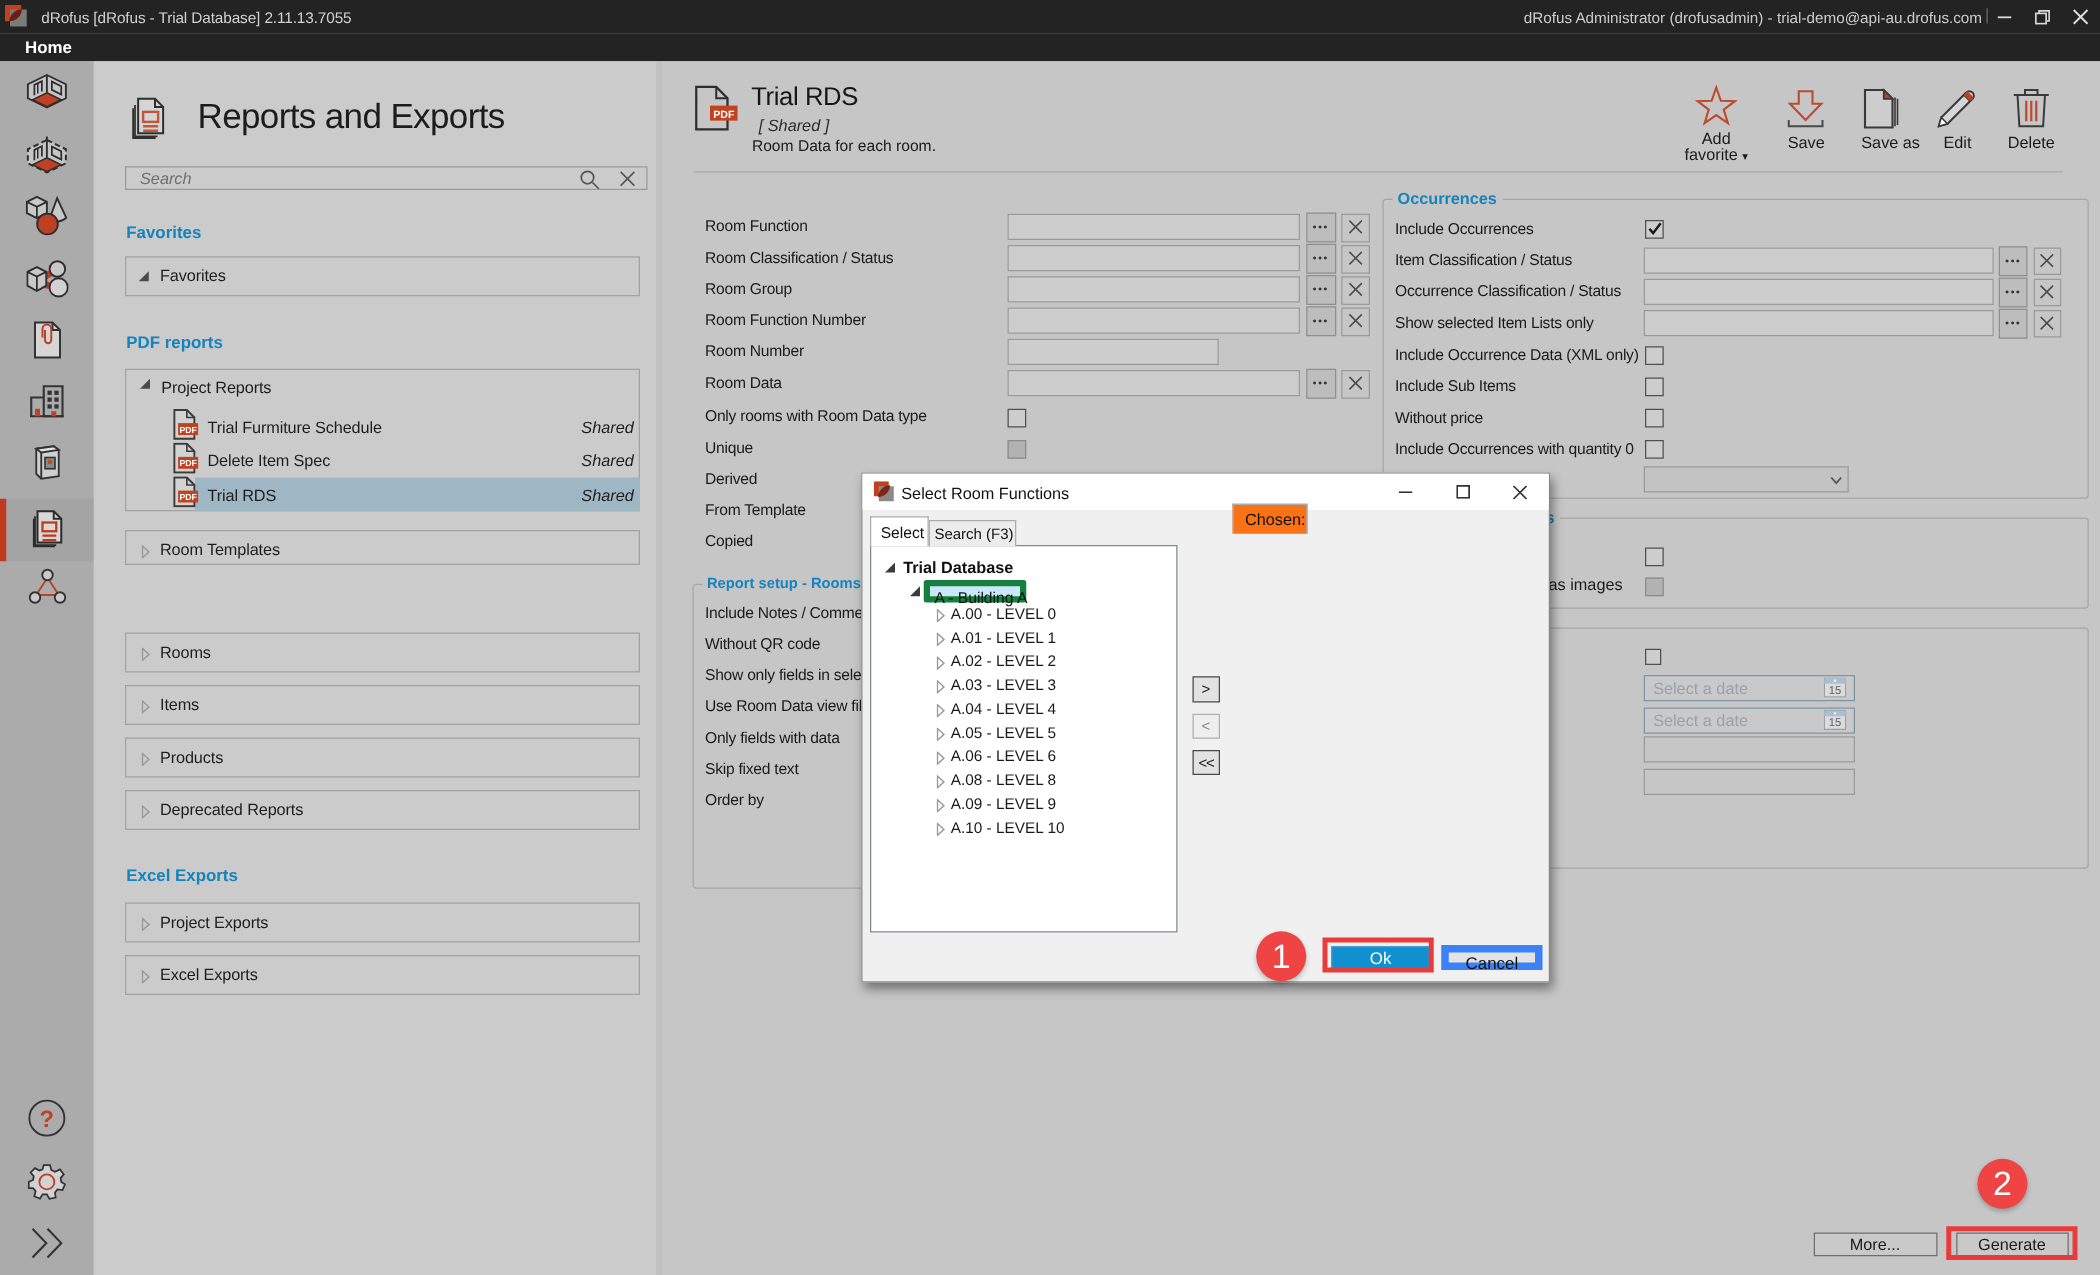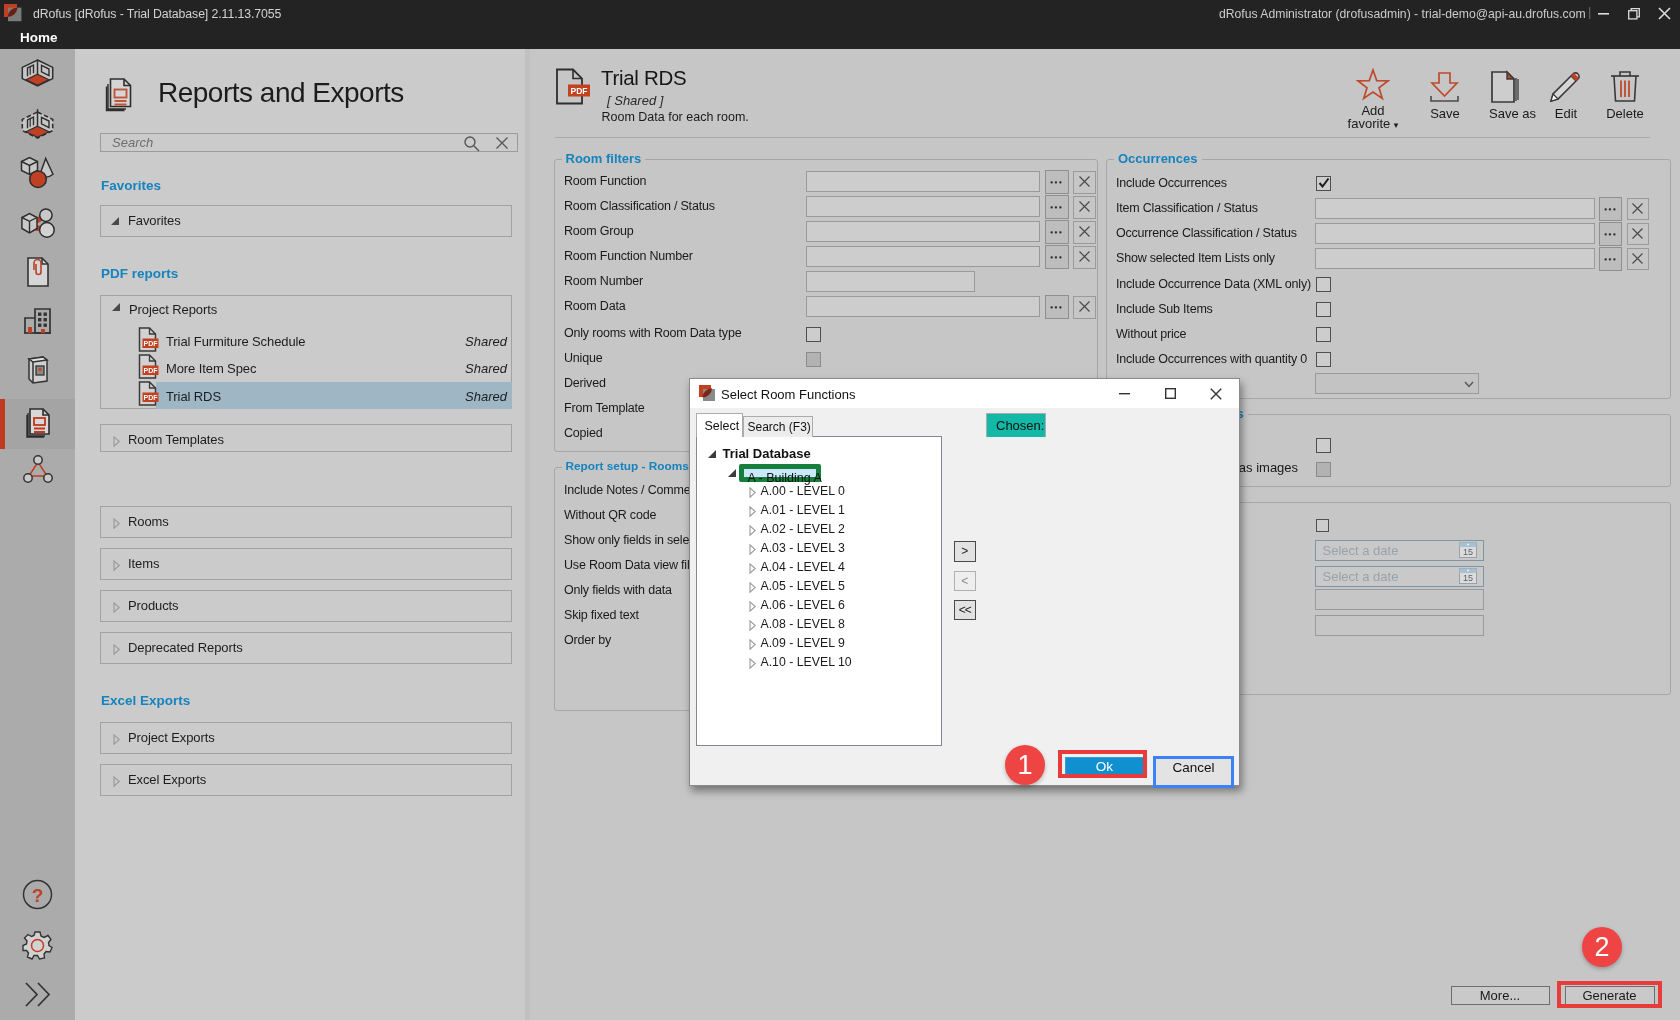--- a/index.html
+++ b/index.html
@@ -191,21 +191,21 @@
     <span class="abs rowtxt" style="left:28px;top:6px">Project Reports</span>
     <div class="abs" style="left:55px;top:27.5px;width:355px;height:26.5px"></div>
     <svg class="abs" style="left:37px;top:31px" width="21" height="25" viewBox="0 0 21 25">
         <use href="#pdfico"></use>
       </svg>
     <span class="abs rowtxt" style="left:65px;top:38px">Trial Furmiture Schedule</span>
     <span class="shared" style="top:38px">Shared</span>
     <svg class="abs" style="left:37px;top:58px" width="21" height="25" viewBox="0 0 21 25">
         <use href="#pdfico"></use>
       </svg>
-    <span class="abs rowtxt" style="left:65px;top:65px">More Item Spec</span>
+    <span class="abs rowtxt" style="left:65px;top:65px">Delete Item Spec</span>
     <span class="shared" style="top:65px">Shared</span>
     <div class="abs" style="left:55px;top:86px;width:356px;height:27px;background:#9fb7c5"></div>
     <svg class="abs" style="left:37px;top:85px" width="21" height="25" viewBox="0 0 21 25">
         <use href="#pdfico"></use>
       </svg>
     <span class="abs rowtxt" style="left:65px;top:93px">Trial RDS</span>
     <span class="shared" style="top:93px">Shared</span>
   </div>
   <div class="panelbox" style="left:25px;top:374.5px;height:28px">
     <svg class="abs" style="left:12px;top:11px" width="8" height="11" viewBox="0 0 8 11">
@@ -301,23 +301,20 @@
   </svg>
   <div class="abs" style="left:1008px;top:57px;width:56px;text-align:center;font-size:13px;color:#1a1a1a">Edit</div>
   <svg class="abs" style="left:1079px;top:21px" width="32" height="33" viewBox="0 0 32 33">
     <path d="M2 6 L30 6" stroke="#3a3a3a" stroke-width="1.7"></path>
     <path d="M11 6 L11 2 L21 2 L21 6" fill="none" stroke="#3a3a3a" stroke-width="1.6"></path>
     <path d="M5 6 L6.5 31 L25.5 31 L27 6" fill="none" stroke="#3a3a3a" stroke-width="1.6"></path>
     <path d="M12 10.5 L12 27 M16 10.5 L16 27 M20 10.5 L20 27" stroke="#bd4b2d" stroke-width="1.8"></path>
   </svg>
   <div class="abs" style="left:1066px;top:57px;width:58px;text-align:center;font-size:13px;color:#1a1a1a">Delete</div>
 
-  <div class="gb" style="left:23.5px;top:109.5px;width:544px;height:293px">
-    <span class="legend">Room filters</span>
-  </div>
   <span class="lbl" style="left:34px;top:125px">Room Function</span>
   <div class="inp" style="left:276px;top:122px;width:234px;height:21px"></div>
   <div class="dots" style="left:514.5px;top:121px;width:24px;height:24px">
       <span>●●●</span>
     </div>
   <div class="xbtn" style="left:542.5px;top:121.5px;width:23px;height:23px">
       <svg width="11" height="11" viewBox="0 0 11 11">
         <path d="M0.5 0.5 L10.5 10.5 M10.5 0.5 L0.5 10.5" stroke="#4a4a4a" stroke-width="1.2"></path>
       </svg>
     </div>
@@ -544,22 +541,22 @@
     <svg class="abs" style="left:52px;top:221px" width="8" height="11" viewBox="0 0 8 11">
         <use href="#triC"></use>
       </svg>
       <span class="abs trowtxt" style="left:64px;top:218px">A.10 - LEVEL 10</span>
   </div>
 
   <div class="midbtn" style="left:264px;top:162px">&gt;</div>
   <div class="midbtn dis" style="left:264px;top:191.5px">&lt;</div>
   <div class="midbtn" style="left:264px;top:220.5px;letter-spacing:-1px">&lt;&lt;</div>
 
-  <div class="abs" style="left:296px;top:34px;width:60px;height:24px;background:#14b8a6;border:1px solid #acacac;border-bottom:none;z-index:3">
+  <div class="abs" style="left:296px;top:24px;width:60px;height:24px;background:#f97316;border:1px solid #acacac;border-bottom:none;z-index:3">
     <span class="abs" style="left:9px;top:4px;font-size:13px;color:#111">Chosen:</span>
   </div>
 
 
   <div class="abs" style="left:375px;top:377.5px;width:79px;height:19px;background:#1190cf;border:1px solid #3d9bd4;text-align:center;line-height:18px;font-size:13.5px;color:#fff;z-index:2">Ok</div>
-  <div class="abs" style="left:463px;top:377px;width:81px;height:32px;background:#e3e3e3;border:3px solid #3b82f6;text-align:center;line-height:18px;font-size:13.5px;color:#111;z-index:2">Cancel</div>
+  <div class="abs" style="left:463px;top:377px;width:81px;height:20px;background:#e3e3e3;border:6px solid #3b82f6;text-align:center;line-height:18px;font-size:13.5px;color:#111;z-index:2">Cancel</div>
 </div>
 <div class="annrect" style="left:1058px;top:750px;width:89px;height:28px;z-index:30"></div>
 <div class="anncircle" style="left:1005px;top:745px;z-index:31">1</div>
 
 </body></html>

